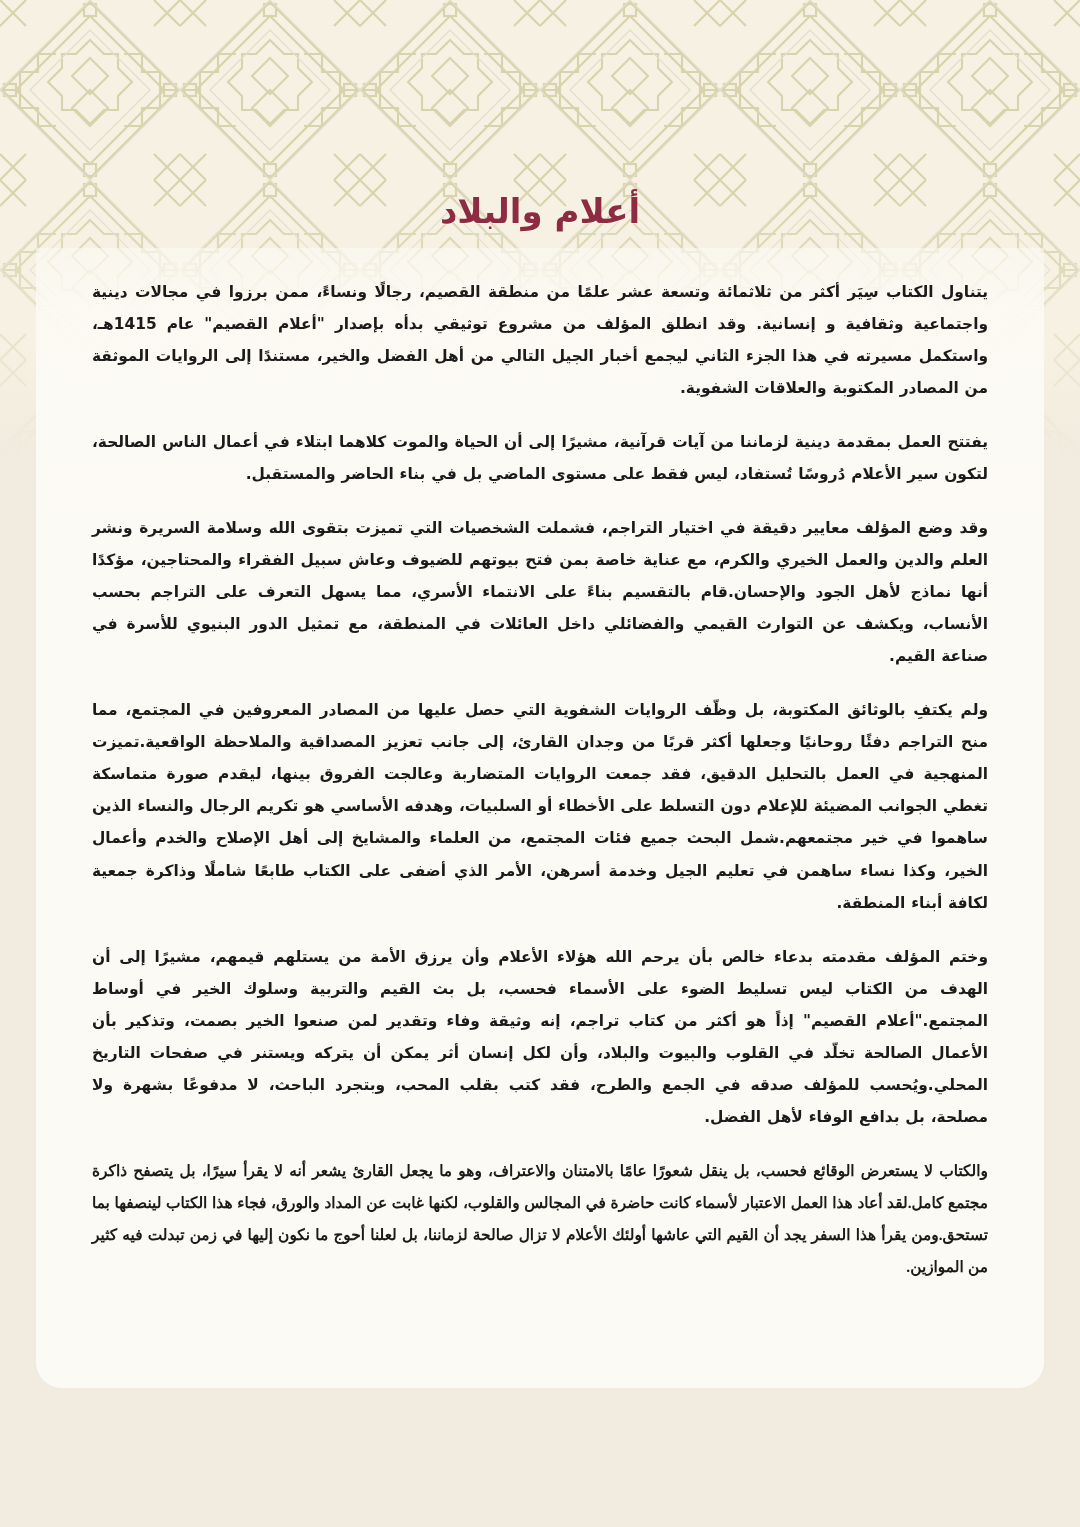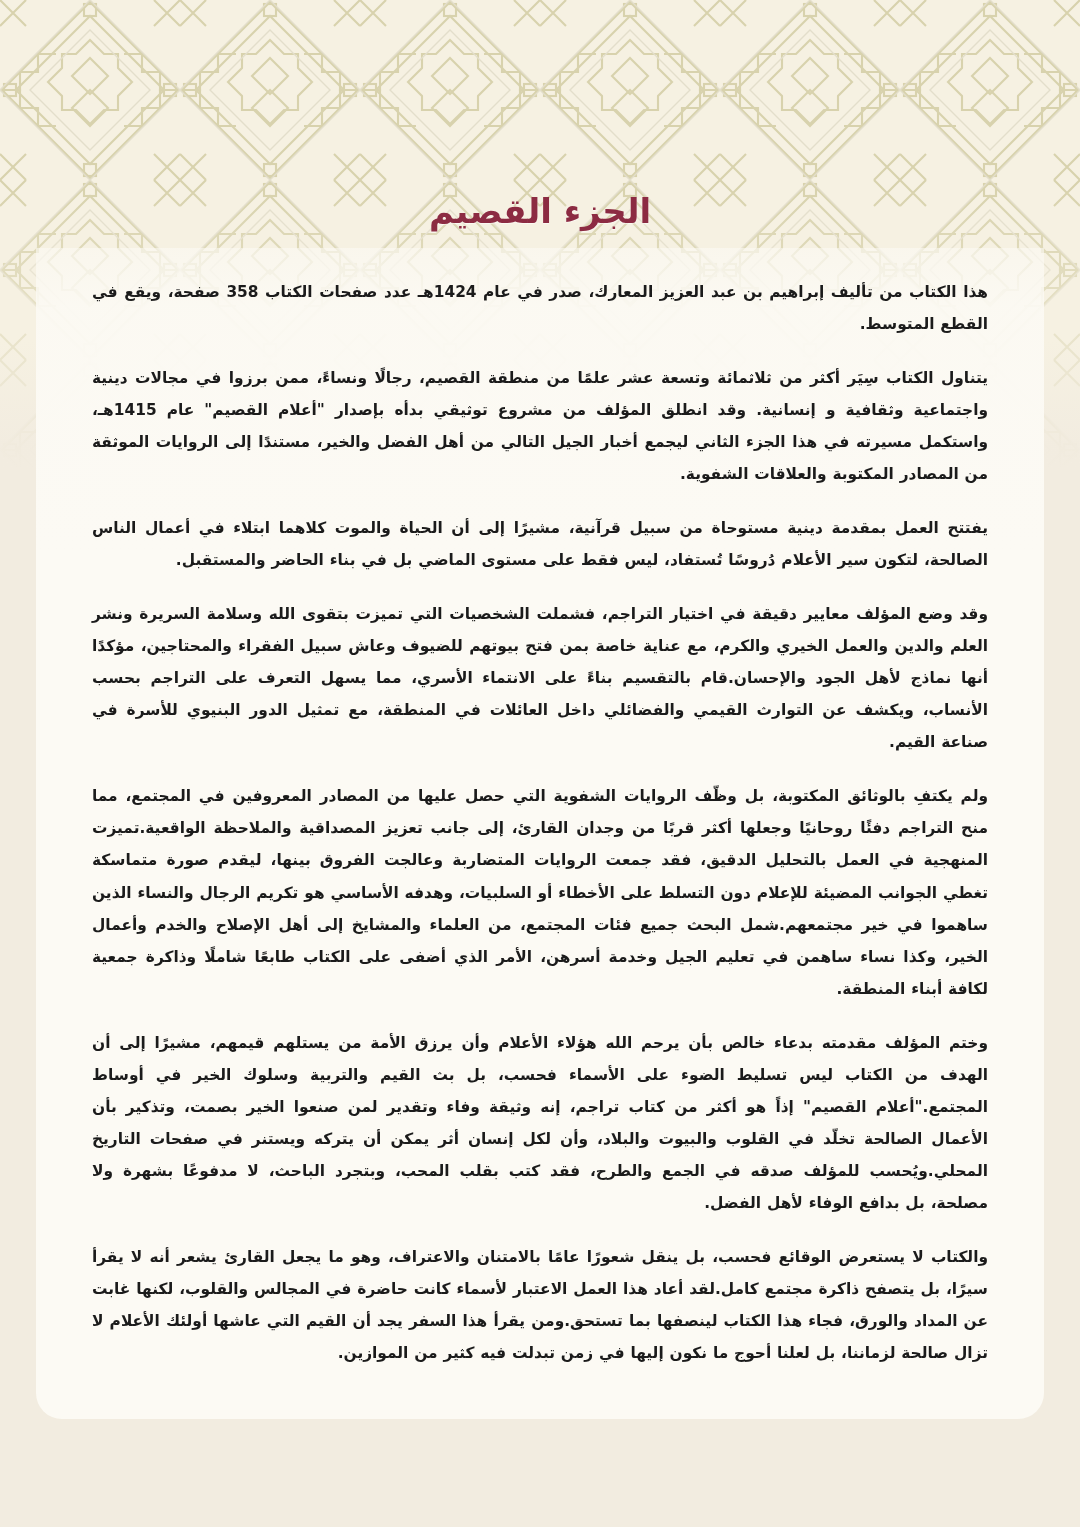--- a/index.html
+++ b/index.html
@@ -87,21 +87,21 @@
     text-align-last: right;
     color: #1b1b1b;
     font-family: "DejaVu Sans", "Liberation Sans", sans-serif;
     font-size: 15.4px;
     font-weight: 600;
     line-height: 2.08;
     margin: 0 0 22px 0;
     padding: 0 34px;
     word-spacing: 0.5px;
   }
-  .doc-paragraph:last-child { margin-bottom: 0; }
+  .doc-paragraph:last-child { margin-bottom: 0; font-family: Liberation Serif, serif; }
   .doc-paragraph.gap-before { margin-top: 20px; }
 </style>
 </head>
 <body>
 
 <div id="pattern-banner">
   <svg viewBox="0 0 1080 470" preserveAspectRatio="xMidYMid slice">
     <defs>
       <pattern id="sadu" x="0" y="0" width="180" height="180" patternUnits="userSpaceOnUse">
         <rect width="180" height="180" fill="#f6f1e2"></rect>
@@ -134,23 +134,22 @@
           <path d="M90 30 L150 90 L90 150 L30 90 Z"></path>
           <path d="M0 90 L90 0 L180 90 L90 180 Z"></path>
         </g>
       </pattern>
     </defs>
     <rect width="1080" height="470" fill="url(#sadu)"></rect>
   </svg>
   <div id="pattern-fade"></div>
 </div>
 
-<h1 id="page-title">الجزء القصيم</h1>
+<h1 id="page-title">أعلام والبلاد</h1>
 
 <article id="content-card">
-  <p class="doc-paragraph">هذا الكتاب من تأليف إبراهيم بن عبد العزيز المعارك، صدر في عام 1424هـ عدد صفحات الكتاب 358 صفحة، ويقع في القطع المتوسط.</p>
   <p class="doc-paragraph">يتناول الكتاب سِيَر أكثر من ثلاثمائة وتسعة عشر علمًا من منطقة القصيم، رجالًا ونساءً، ممن برزوا في مجالات دينية واجتماعية وثقافية و إنسانية. وقد انطلق المؤلف من مشروع توثيقي بدأه بإصدار "أعلام القصيم" عام 1415هـ، واستكمل مسيرته في هذا الجزء الثاني ليجمع أخبار الجيل التالي من أهل الفضل والخير، مستندًا إلى الروايات الموثقة من المصادر المكتوبة والعلاقات الشفوية.</p>
-  <p class="doc-paragraph">يفتتح العمل بمقدمة دينية مستوحاة من سبيل قرآنية، مشيرًا إلى أن الحياة والموت كلاهما ابتلاء في أعمال الناس الصالحة، لتكون سير الأعلام دُروسًا تُستفاد، ليس فقط على مستوى الماضي بل في بناء الحاضر والمستقبل.</p>
+  <p class="doc-paragraph">يفتتح العمل بمقدمة دينية لزماننا من آيات قرآنية، مشيرًا إلى أن الحياة والموت كلاهما ابتلاء في أعمال الناس الصالحة، لتكون سير الأعلام دُروسًا تُستفاد، ليس فقط على مستوى الماضي بل في بناء الحاضر والمستقبل.</p>
   <p class="doc-paragraph">وقد وضع المؤلف معايير دقيقة في اختيار التراجم، فشملت الشخصيات التي تميزت بتقوى الله وسلامة السريرة ونشر العلم والدين والعمل الخيري والكرم، مع عناية خاصة بمن فتح بيوتهم للضيوف وعاش سبيل الفقراء والمحتاجين، مؤكدًا أنها نماذج لأهل الجود والإحسان.قام بالتقسيم بناءً على الانتماء الأسري، مما يسهل التعرف على التراجم بحسب الأنساب، ويكشف عن التوارث القيمي والفضائلي داخل العائلات في المنطقة، مع تمثيل الدور البنيوي للأسرة في صناعة القيم.</p>
   <p class="doc-paragraph">ولم يكتفِ بالوثائق المكتوبة، بل وظّف الروايات الشفوية التي حصل عليها من المصادر المعروفين في المجتمع، مما منح التراجم دفئًا روحانيًا وجعلها أكثر قربًا من وجدان القارئ، إلى جانب تعزيز المصداقية والملاحظة الواقعية.تميزت المنهجية في العمل بالتحليل الدقيق، فقد جمعت الروايات المتضاربة وعالجت الفروق بينها، ليقدم صورة متماسكة تغطي الجوانب المضيئة للإعلام دون التسلط على الأخطاء أو السلبيات، وهدفه الأساسي هو تكريم الرجال والنساء الذين ساهموا في خير مجتمعهم.شمل البحث جميع فئات المجتمع، من العلماء والمشايخ إلى أهل الإصلاح والخدم وأعمال الخير، وكذا نساء ساهمن في تعليم الجيل وخدمة أسرهن، الأمر الذي أضفى على الكتاب طابعًا شاملًا وذاكرة جمعية لكافة أبناء المنطقة.</p>
   <p class="doc-paragraph gap-before">وختم المؤلف مقدمته بدعاء خالص بأن يرحم الله هؤلاء الأعلام وأن يرزق الأمة من يستلهم قيمهم، مشيرًا إلى أن الهدف من الكتاب ليس تسليط الضوء على الأسماء فحسب، بل بث القيم والتربية وسلوك الخير في أوساط المجتمع."أعلام القصيم" إذاً هو أكثر من كتاب تراجم، إنه وثيقة وفاء وتقدير لمن صنعوا الخير بصمت، وتذكير بأن الأعمال الصالحة تخلّد في القلوب والبيوت والبلاد، وأن لكل إنسان أثر يمكن أن يتركه ويستنر في صفحات التاريخ المحلي.ويُحسب للمؤلف صدقه في الجمع والطرح، فقد كتب بقلب المحب، وبتجرد الباحث، لا مدفوعًا بشهرة ولا مصلحة، بل بدافع الوفاء لأهل الفضل.</p>
   <p class="doc-paragraph">والكتاب لا يستعرض الوقائع فحسب، بل ينقل شعورًا عامًا بالامتنان والاعتراف، وهو ما يجعل القارئ يشعر أنه لا يقرأ سيرًا، بل يتصفح ذاكرة مجتمع كامل.لقد أعاد هذا العمل الاعتبار لأسماء كانت حاضرة في المجالس والقلوب، لكنها غابت عن المداد والورق، فجاء هذا الكتاب لينصفها بما تستحق.ومن يقرأ هذا السفر يجد أن القيم التي عاشها أولئك الأعلام لا تزال صالحة لزماننا، بل لعلنا أحوج ما نكون إليها في زمن تبدلت فيه كثير من الموازين.</p>
 </article>
 
 </body></html>

